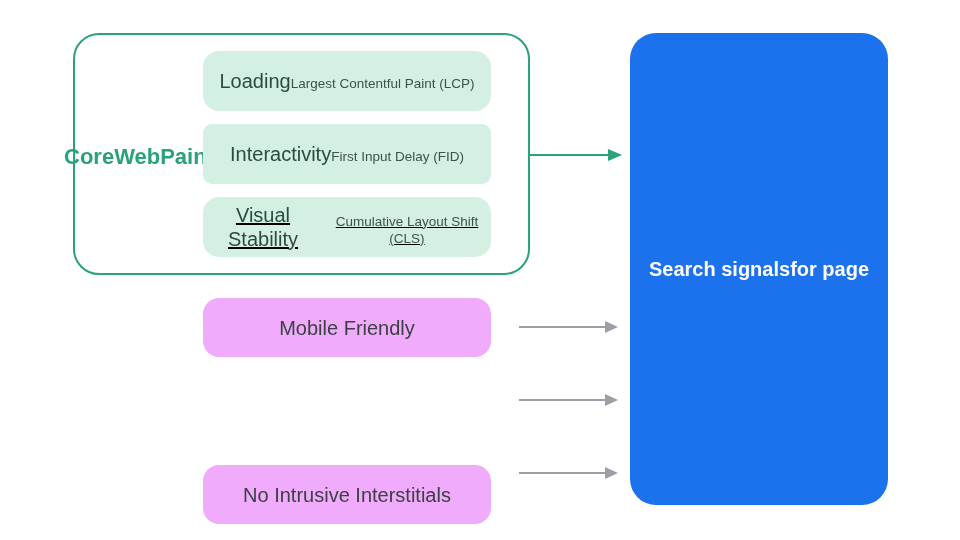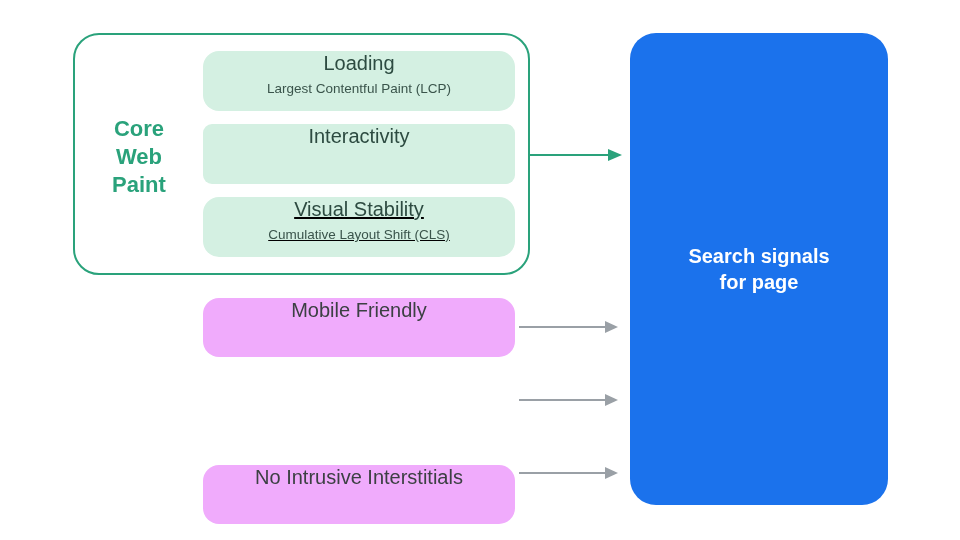--- a/index.html
+++ b/index.html
@@ -22,39 +22,40 @@
     border: 2px solid #2aa27b;
     border-radius: 26px;
     background: #ffffff;
   }
 
   .cwv-label {
     position: absolute;
     left: 73px; top: 33px;
     width: 132px; height: 242px;
     display: flex;
-    flex-direction: column;
+    flex-direction: row;
     align-items: center;
     justify-content: center;
     padding-top: 6px;
     color: #2aa27b;
     font-size: 22px;
     font-weight: 700;
     line-height: 28px;
     text-align: center;
   }
 
   .pill {
     position: absolute;
     left: 203px;
-    width: 312px; height: 60px;
+    width: 288px; height: 60px;
     border-radius: 16px;
     display: flex;
-    flex-direction: column;
+    flex-direction: row;
     align-items: center;
+    justify-content: center;
     text-align: center;
   }
   .pill.green { background: #d4f0e2; }
   .pill.gray  { background: #f0abfc; }
 
   .pill .title {
     color: #2d4b41;
     font-size: 20px;
     font-weight: 500;
     line-height: 24px;
@@ -75,21 +76,20 @@
   .pill.row-interstitial { top: 444px; height: 59px; margin-top: 21px; }
 
   
   .result-box {
     position: absolute;
     left: 630px; top: 33px;
     width: 258px; height: 472px;
     background: #1b72ec;
     border-radius: 26px;
     display: flex;
-    flex-direction: column;
     align-items: center;
     justify-content: center;
     color: #ffffff;
     font-size: 20px;
     font-weight: 700;
     line-height: 26px;
   }
 
   
   .arrow-line {
@@ -135,20 +135,21 @@
     <span>Paint</span>
   </div>
 
   <div class="pill green row-loading">
     <div class="title">Loading</div>
     <div class="subtitle">Largest Contentful Paint (LCP)</div>
   </div>
 
   <div class="pill green row-interact">
     <div class="title">Interactivity</div>
+    <div class="subtitle">First Input Delay (FID)</div>
   </div>
 
   <div class="pill green row-visual">
     <div class="title">Visual Stability</div>
     <div class="subtitle">Cumulative Layout Shift (CLS)</div>
   </div>
 
   <div class="pill gray row-mobile">
     <div class="title">Mobile Friendly</div>
   </div>

